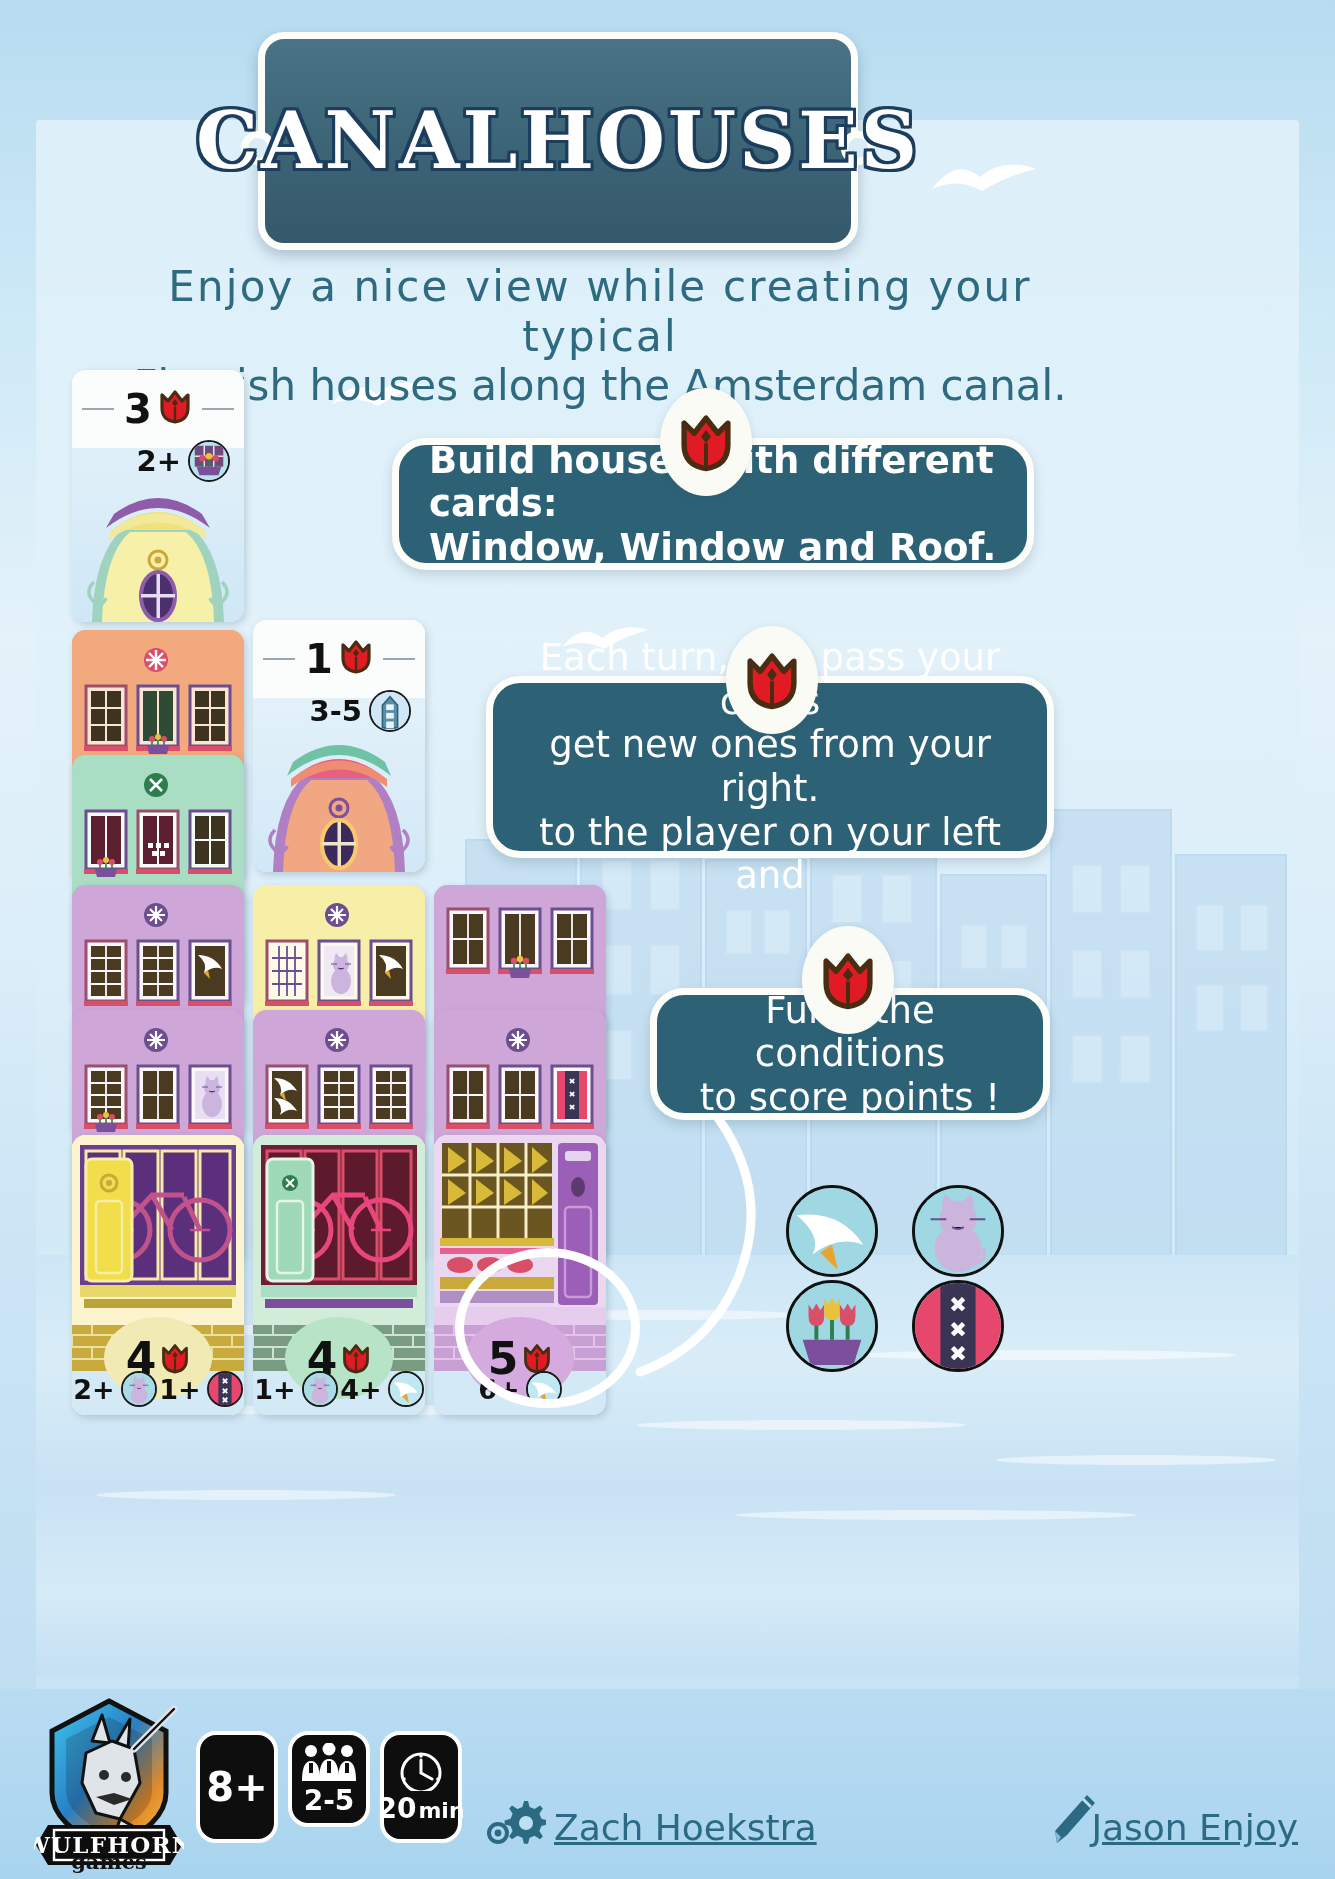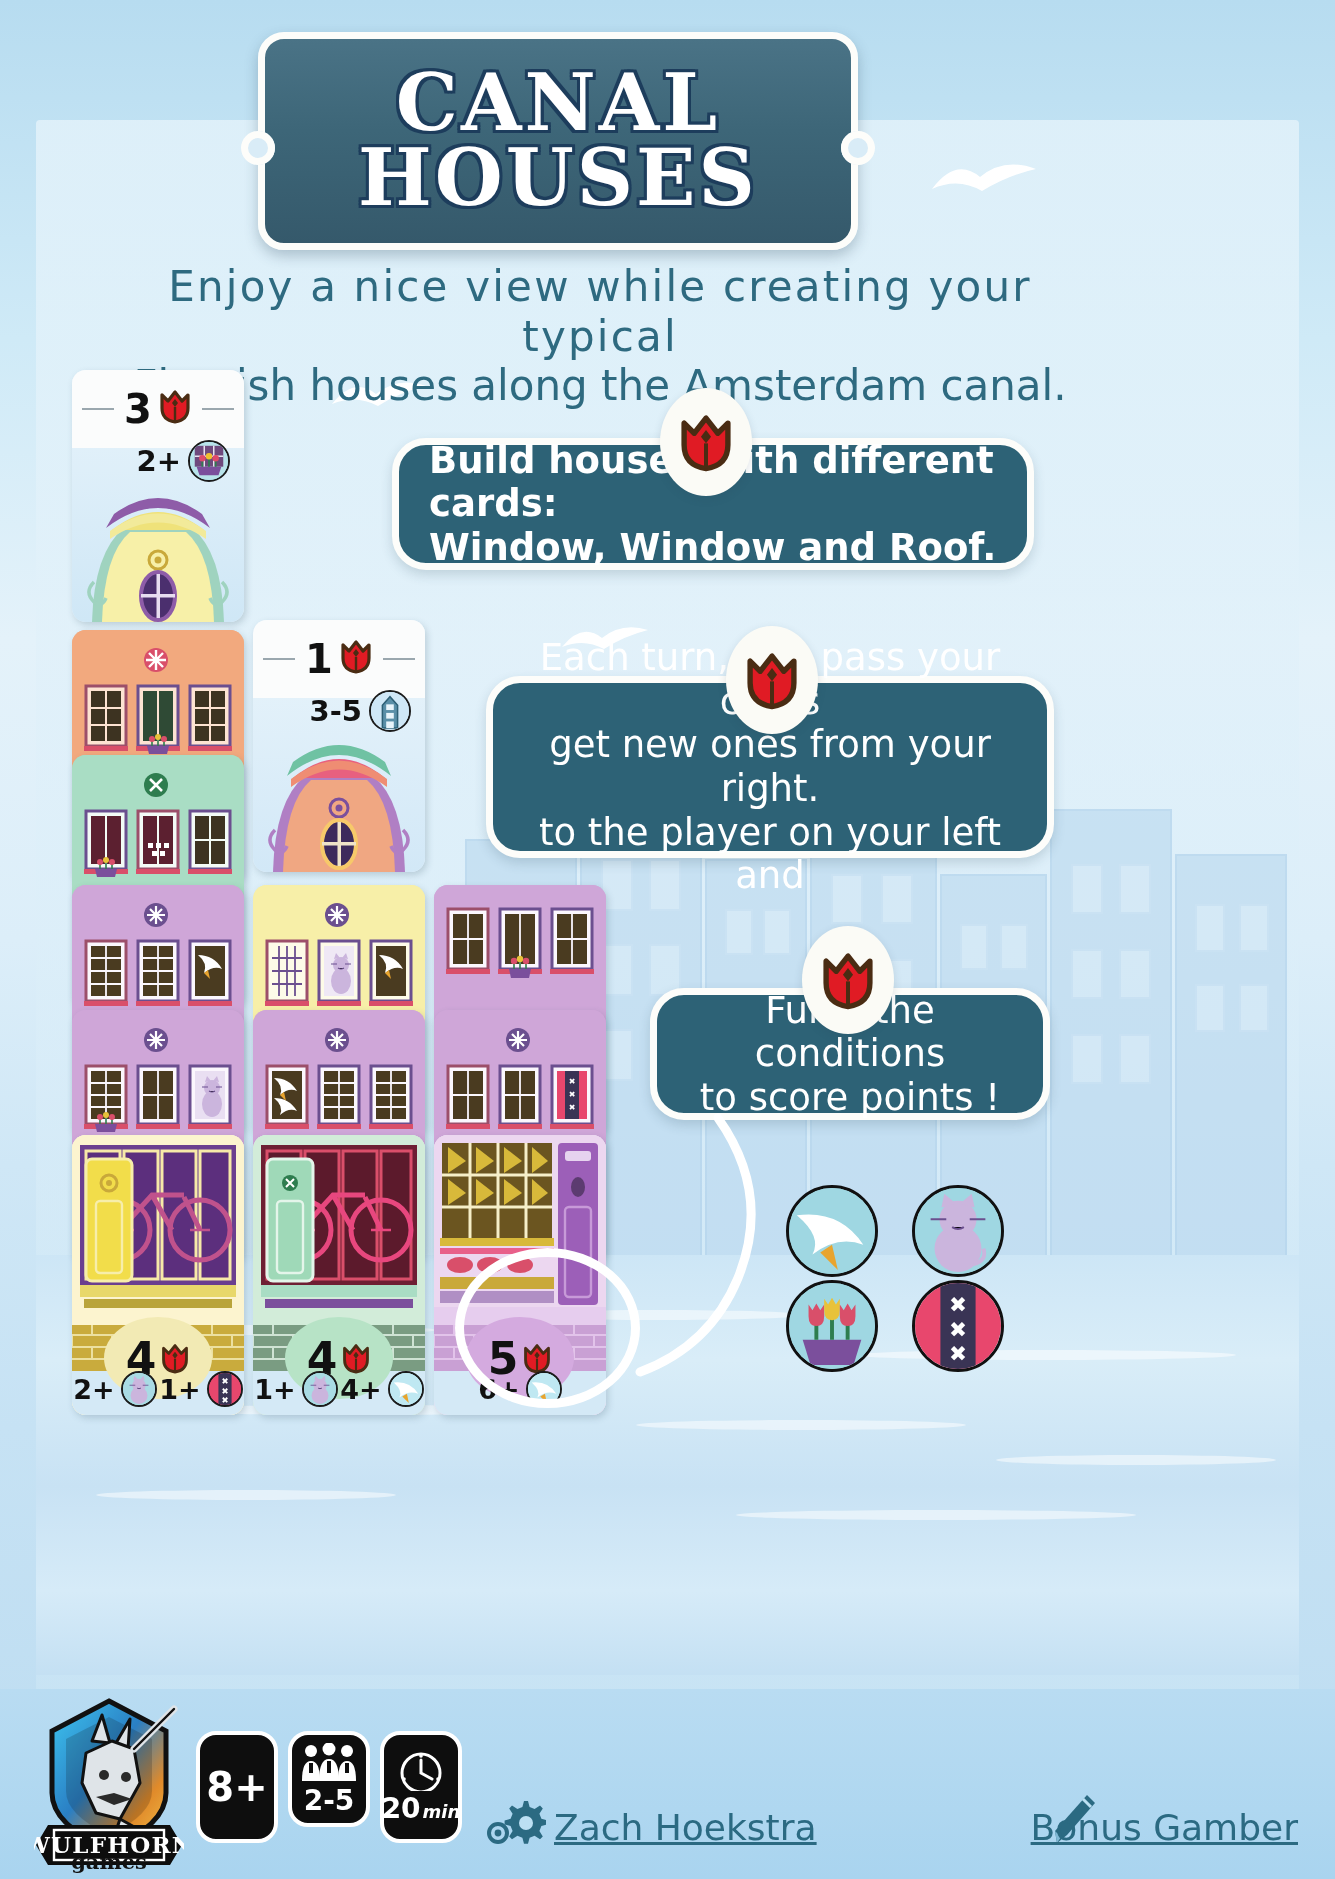--- a/index.html
+++ b/index.html
@@ -48,21 +48,21 @@
     box-shadow:0 6px 14px rgba(40,70,90,.28);
   }
   .plaque::before,.plaque::after{
     content:""; position:absolute; width:34px; height:34px;
     background:#d9ecf7; border-radius:50%;
   }
   .plaque::before{ left:-24px; top:92px; box-shadow:0 0 0 7px #fdfdfa inset; }
   .plaque::after{ right:-24px; top:92px; box-shadow:0 0 0 7px #fdfdfa inset; }
   .title{
     position:absolute; inset:0;
-    display:flex; flex-direction:column; align-items:center; justify-content:center;
+    display:flex; flex-direction:row; align-items:center; justify-content:center;
     font-family:"DejaVu Serif", serif;
     font-weight:700;
     color:#ffffff;
     letter-spacing:3px;
     line-height:.96;
     text-shadow:
       -3px -3px 0 #1d3d5c, 3px -3px 0 #1d3d5c, -3px 3px 0 #1d3d5c, 3px 3px 0 #1d3d5c,
       0 -3px 0 #1d3d5c, 0 3px 0 #1d3d5c, -3px 0 0 #1d3d5c, 3px 0 0 #1d3d5c;
   }
   .title .l1{ font-size:78px; }
@@ -179,21 +179,21 @@
     position:absolute; top:42px;
     background:#0e0e0e; border:4px solid #ffffff; border-radius:20px;
     display:flex; flex-direction:column; align-items:center; justify-content:center;
     color:#fff;
   }
   .pill.age{ left:196px; width:82px; height:112px; }
   .pill.players{ left:288px; width:82px; height:96px; }
   .pill.time{ left:380px; width:82px; height:112px; }
   .pill .big{ font-size:40px; font-weight:700; line-height:1; }
   .pill .sub{ font-size:28px; font-weight:700; line-height:1; margin-top:4px; }
-  .pill .sub.small{ font-size:18px;font-style:italic; }
+  .pill .sub.small{ font-size:22px; }
 
   .contents{
     position:absolute; left:476px; top:36px; width:830px;
     color:#2b6a82; font-size:26px; line-height:1.22; text-align:center;
   }
   .contents b{ font-weight:700; }
   .credits{ position:absolute; left:476px; top:108px; width:830px; height:56px; }
   .credit-name{ position:absolute; color:#2b6a82; font-size:36px;text-decoration:underline; }
   .designer-name{ left:78px; top:10px; }
   .artist-name{ right:8px; top:10px; }
@@ -1117,15 +1117,15 @@
       </svg>
     </span>
     <span class="credit-name designer-name">Zach Hoekstra</span>
     <span class="brush-ico">
       <svg width="58" height="62" viewBox="0 0 58 62">
         <path d="M44 4 L52 12 L24 44 L14 52 L12 40 Z" fill="#2b6a82"></path>
         <path d="M14 52 L12 40 L18 46 Z" fill="#7fb8d4"></path>
         <path d="M40 8 L48 16" stroke="#bce0f3" stroke-width="3"></path>
       </svg>
     </span>
-    <span class="credit-name artist-name">Bonus Gamber</span>
+    <span class="credit-name artist-name">Jason Enjoy</span>
   </div>
 </div>
 
 </body></html>

